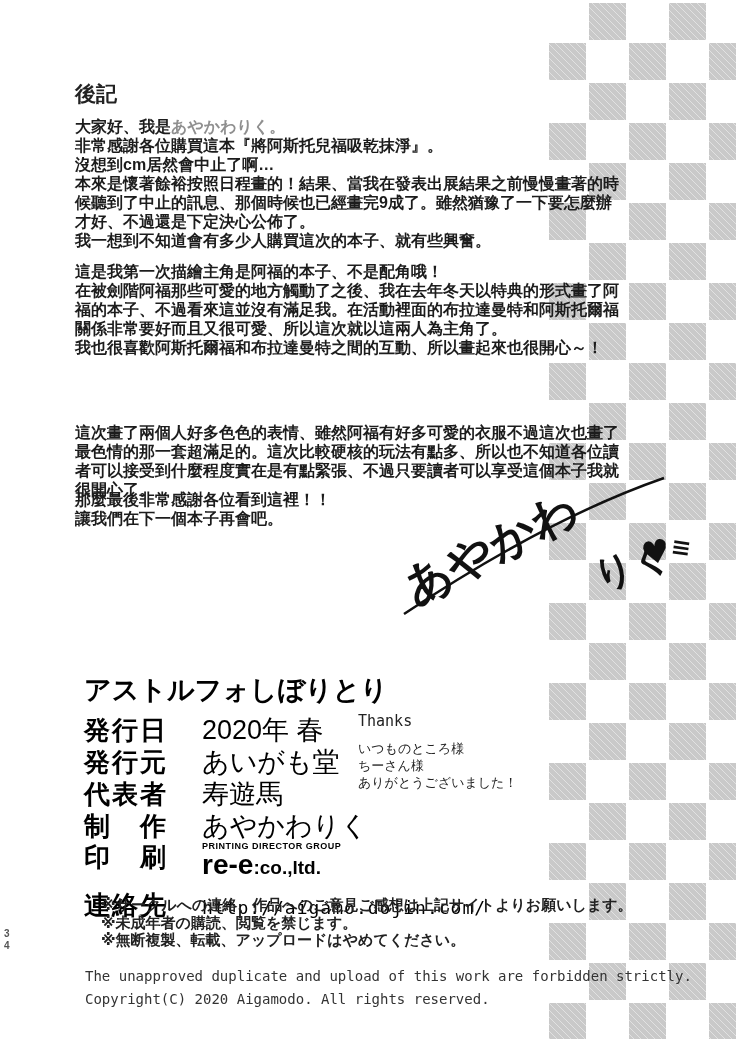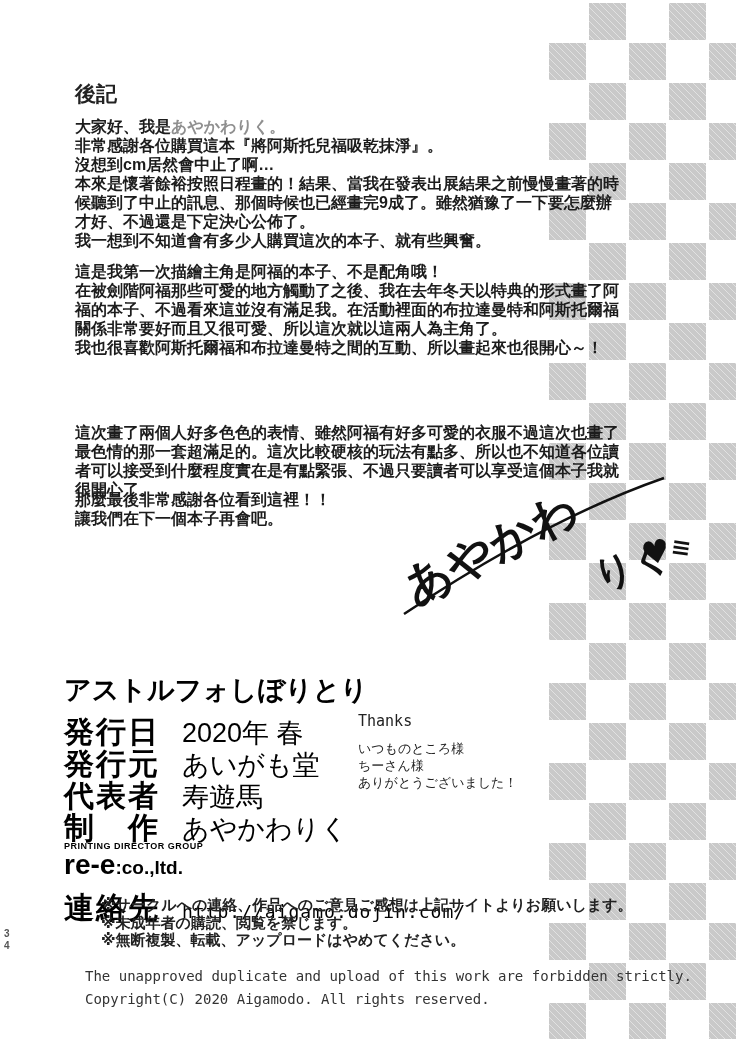--- a/index.html
+++ b/index.html
@@ -34,26 +34,26 @@
   .p1-rest{top:136px;}
   .p2{top:262px;}
   .p3{top:396px;margin-top:27px;}
   .p4{top:490px;}
   .author-name{color:#8f8f8f;font-weight:700;}
   
   .signature{position:absolute;left:392px;top:462px;width:300px;height:165px;}
   .signature svg{width:100%;height:100%;}
   .sig-text{font-family:"DejaVu Sans",sans-serif;font-weight:700;fill:#111;}
   
-  .colophon{position:absolute;left:64px;top:672px;width:450px;color:#000;}
+  .colophon{position:absolute;left:84px;top:672px;width:450px;color:#000;}
   .colophon-title{
     margin:0 0 4px 0;font-size:27px;font-weight:800;letter-spacing:0;
   }
   .col-row{display:flex;align-items:baseline;height:32px;}
-  .col-label{width:118px;font-size:30px;font-weight:700;letter-spacing:2px;flex:none;}
+  .col-label{width:118px;font-size:26px;font-weight:700;letter-spacing:2px;flex:none;}
   .col-value{font-size:27px;font-weight:400;}
   .printer-row{height:48px;align-items:flex-start;}
   .printer-block{line-height:1;}
   .printer-group{font-size:9px;font-weight:700;letter-spacing:.5px;margin-top:2px;}
   .printer-name{font-size:28px;font-weight:800;}
   .printer-suffix{font-size:19px;font-weight:700;}
   .url-value{
     font-family:"DejaVu Sans Mono","Liberation Mono",monospace;
     font-size:18px;font-weight:500;letter-spacing:1px;
   }
@@ -136,20 +136,21 @@
       <div class="col-row">
         <span class="col-label">代表者</span>
         <span class="col-value">寿遊馬</span>
       </div>
       <div class="col-row">
         <span class="col-label">制　作</span>
         <span class="col-value">あやかわりく</span>
       </div>
 
       <div class="col-row printer-row">
+        <span class="col-label">印　刷</span>
         <span class="printer-block">
           <div class="printer-group">PRINTING DIRECTOR GROUP</div>
           <div><span class="printer-name">re-e</span><span class="printer-suffix">:co.,ltd.</span></div>
         </span>
       </div>
 
       <div class="col-row">
         <span class="col-label">連絡先</span>
         <span class="url-value">http://aigamo.dojin.com/</span>
       </div>

